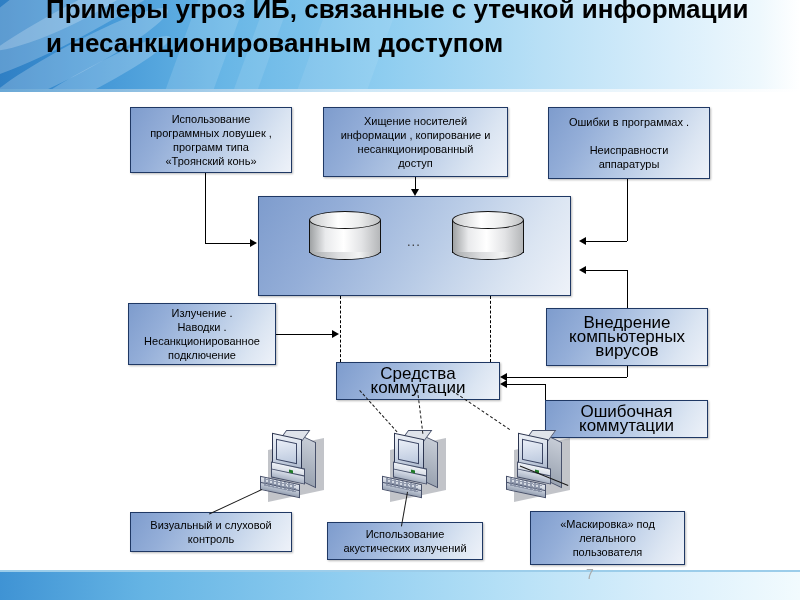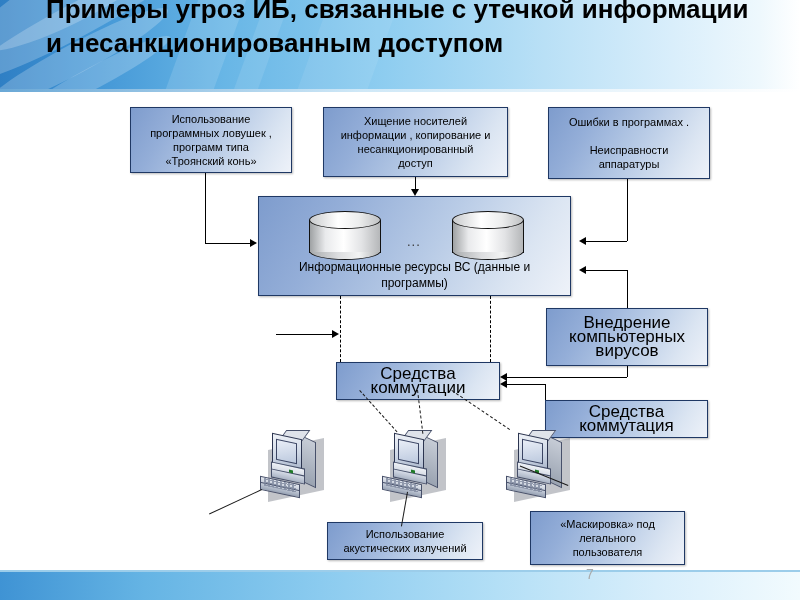--- a/index.html
+++ b/index.html
@@ -346,32 +346,36 @@
       <div class="capmask"></div>
       <div class="top"></div>
     </div>
     <div class="ellipsis" style="left:148px; top:38px;">...</div>
     <div class="cyl" style="left:193px; top:14px;">
       <div class="body"></div>
       <div class="bottom"></div>
       <div class="capmask"></div>
       <div class="top"></div>
     </div>
-    <div class="res-label">Информационные ресурсы ВС  (данные и
-программы)</div>
   </div>
 
+  <div class="box" id="box-radiation" style="left:128px; top:303px; width:148px; height:62px;">Излучение .
+Наводки .
+Несанкционированное
+подключение</div>
 
   <div class="box box-wide-text" id="box-viruses" style="left:546px; top:308px; width:162px; height:58px;">Внедрение
 компьютерных вирусов</div>
 
   <div class="box box-wide-text" id="box-switching" style="left:336px; top:362px; width:164px; height:32px;">Средства коммутации</div>
 
-  <div class="box box-wide-text" id="box-wrong-switching" style="left:545px; top:400px; width:163px; height:26px;">Средства коммутация</div>
-
+  <div class="box box-wide-text" id="box-wrong-switching" style="left:545px; top:400px; width:163px; height:26px;">Ошибочная коммутации</div>
+
+  <div class="box" id="box-visual" style="left:130px; top:512px; width:162px; height:40px;">Визуальный и слуховой
+контроль</div>
 
   <div class="box" id="box-acoustic" style="left:327px; top:522px; width:156px; height:38px;">Использование
 акустических излучений</div>
 
   <div class="box" id="box-masquerade" style="left:530px; top:511px; width:155px; height:54px;">«Маскировка» под
 легального
 пользователя</div>
 
   <div class="pc" style="left:258px; top:432px;">
     <div class="shadow"></div>

